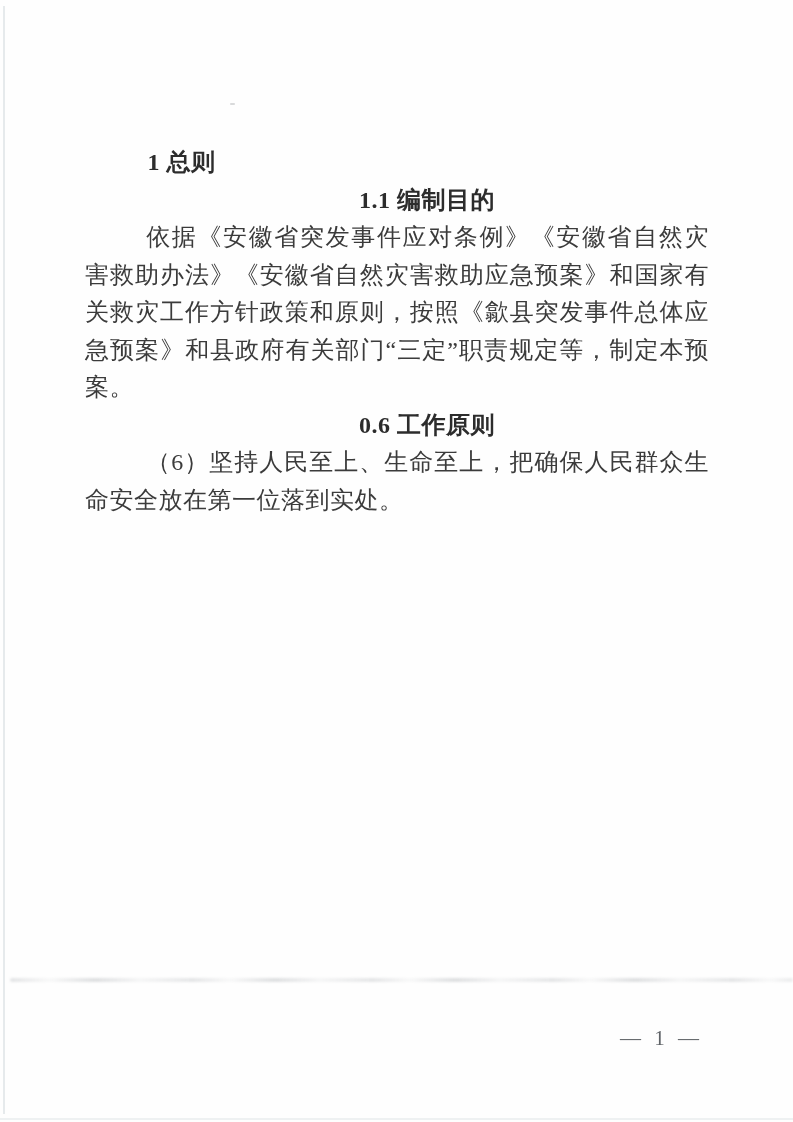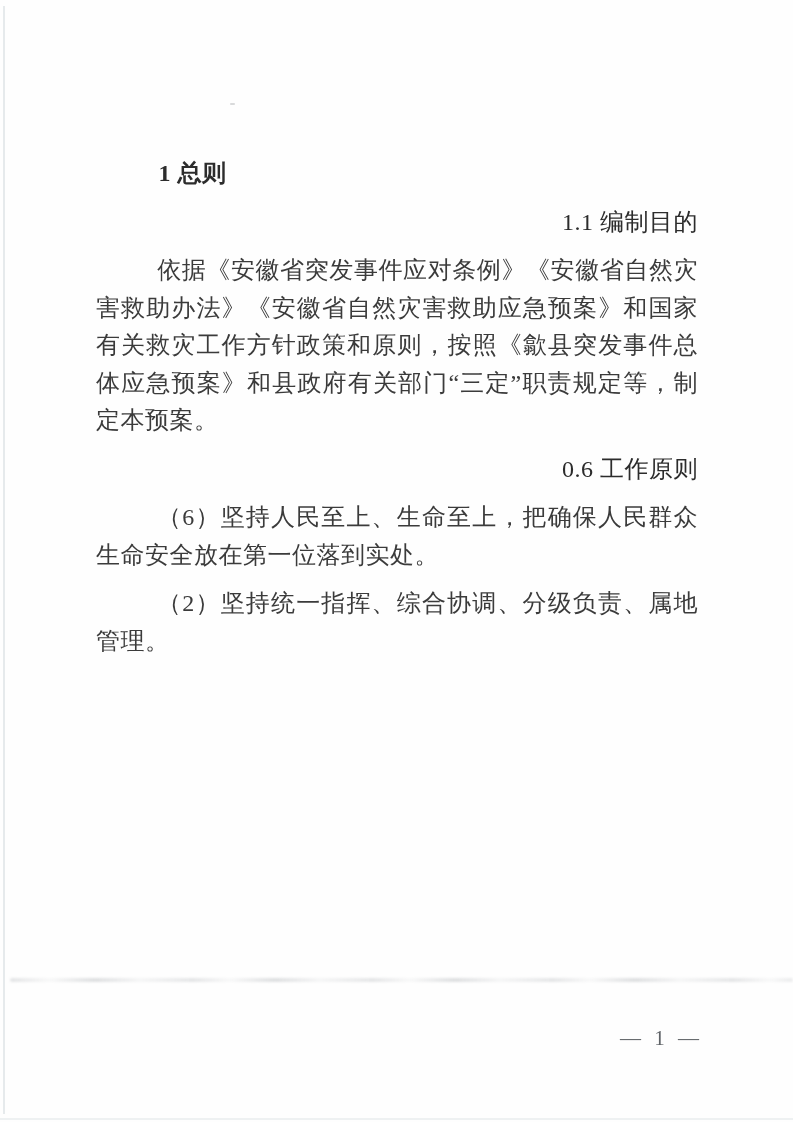--- a/index.html
+++ b/index.html
@@ -64,36 +64,36 @@
     position: absolute;
     left: 85px;
     top: 144px;
     width: 624px;
     font-size: 24px;
     line-height: 37.5px;
     letter-spacing: 0.5px;
     text-align: justify;
   }
   .content h1, .content h2, .content p {
-    margin: 11px;
+    margin: 0;
     padding: 0;
     font-size: 24px;
     line-height: 37.5px;
   }
   .content h1 {
     font-weight: bold;
     color: #2c2c2c;
     text-indent: 2.6em;
     text-align: left;
   }
   .content h2 {
-    font-weight: normal;
+    font-weight: bold;
     color: #2c2c2c;
     text-indent: 2.5em;
-    text-align: right;
+    text-align: center;
   }
   .content p {
     text-indent: 2.55em;
   }
   .footer-pagenum {
     position: absolute;
     top: 1026px;
     right: 90px;
     font-size: 21px;
     letter-spacing: 4px;
@@ -113,18 +113,17 @@
 
   <div class="content">
     <h1>1  总则</h1>
 
     <h2>1.1  编制目的</h2>
 
     <p>依据《安徽省突发事件应对条例》《安徽省自然灾害救助办法》《安徽省自然灾害救助应急预案》和国家有关救灾工作方针政策和原则，按照《歙县突发事件总体应急预案》和县政府有关部门“三定”职责规定等，制定本预案。</p>
 
     <h2>0.6  工作原则</h2>
     <p>（6）坚持人民至上、生命至上，把确保人民群众生命安全放在第一位落到实处。</p>
-    <p>（2）坚持统一指挥、综合协调、分级负责、属地管理。</p>
   </div>
 
   <div class="footer-pagenum">— 1 —</div>
 
 </div>
 
 </body></html>

